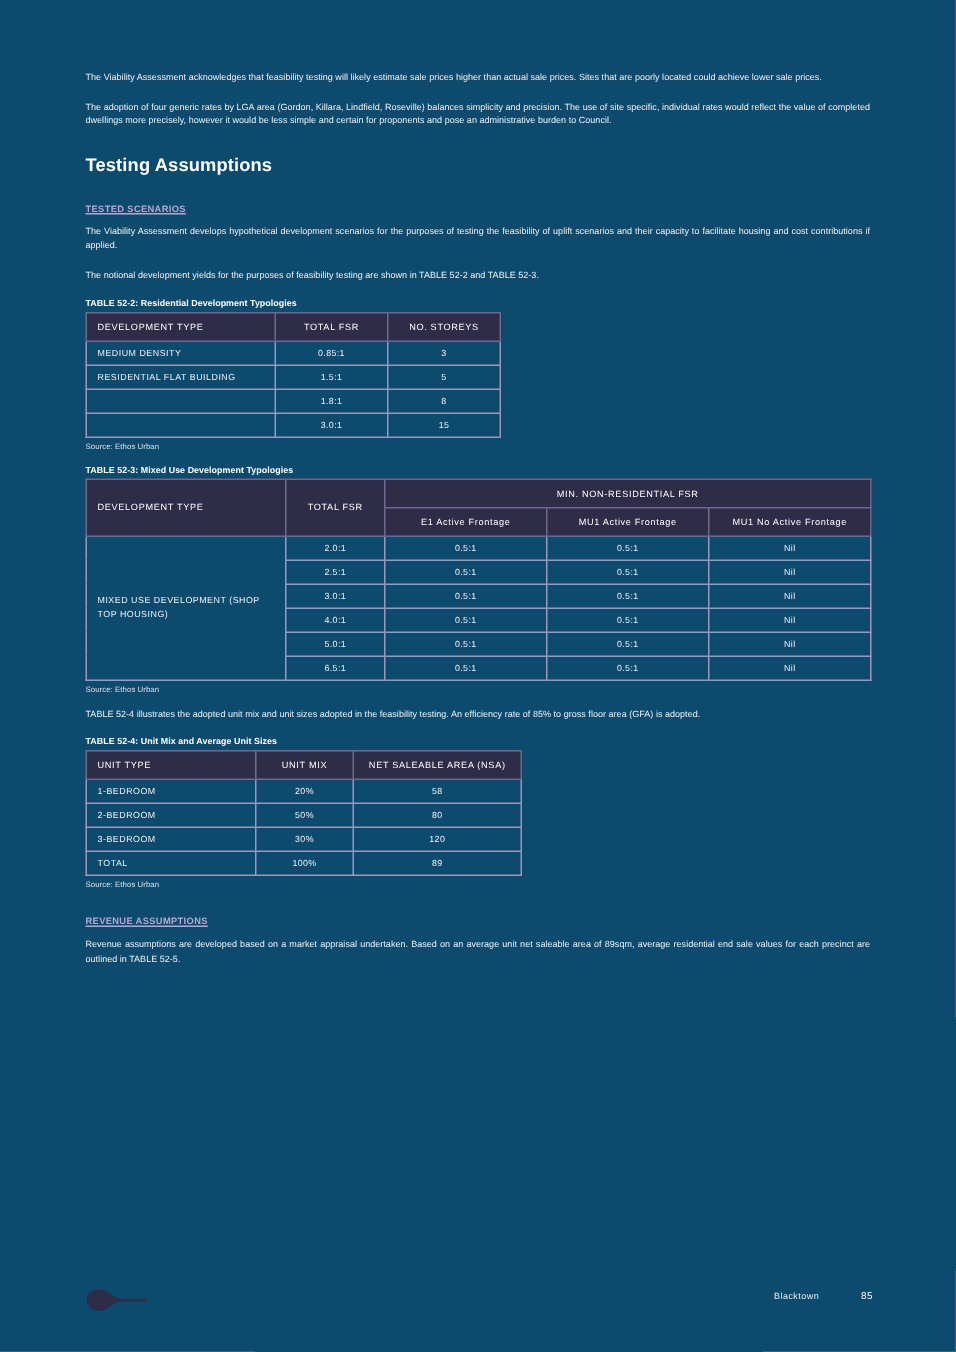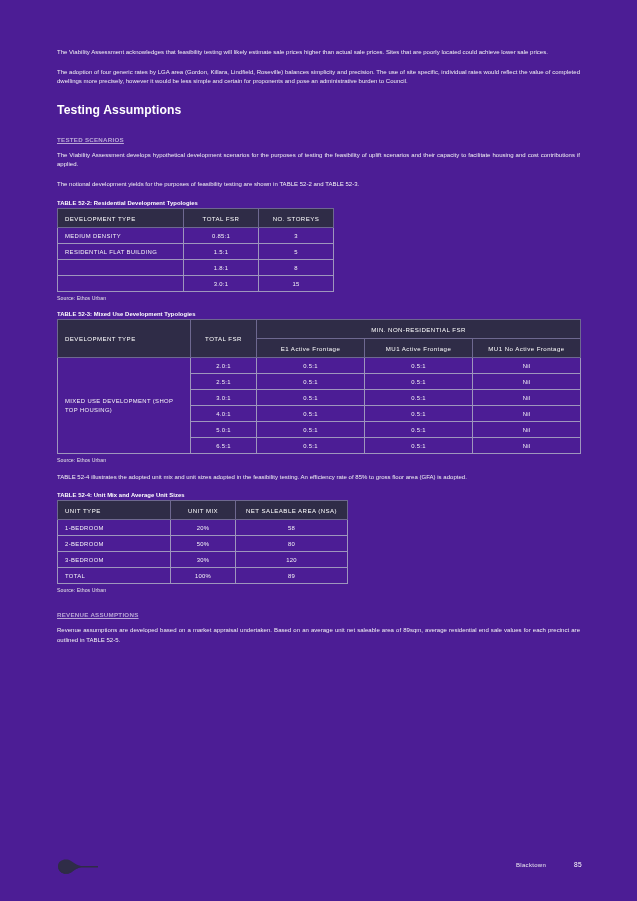--- a/index.html
+++ b/index.html
@@ -14,21 +14,21 @@
     font-family: "Liberation Sans", sans-serif;
     color: #ffffff;
     position: relative;
   }
 
   .page {
     position: absolute;
     left: 0; top: 0;
     width: 637px;
     height: 901px;
-    background: #4c1d95;
+    background: #0c4a6e;
   }
 
   .content {
     position: absolute;
     left: 57px;
     top: 48px;
     width: 523px;
   }
 
   p.body-text {

